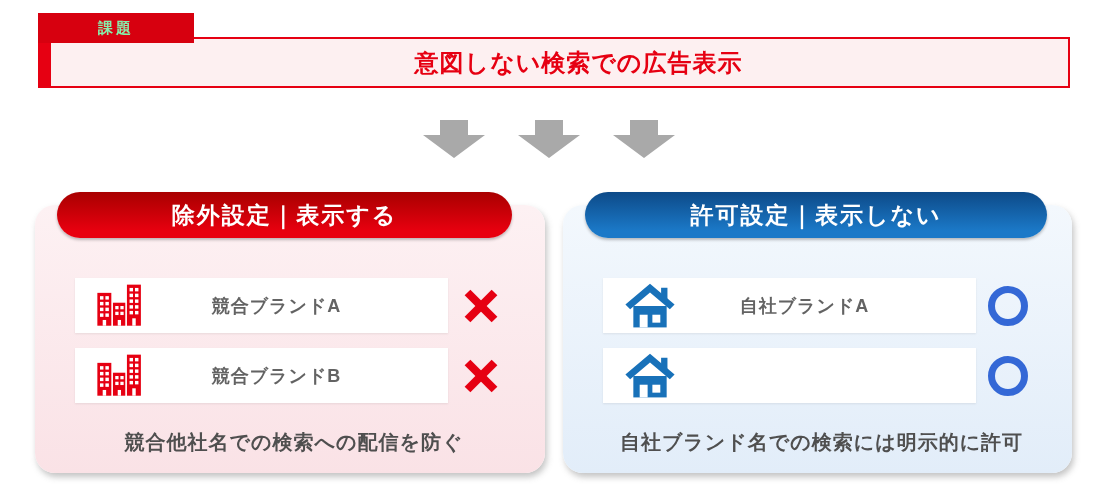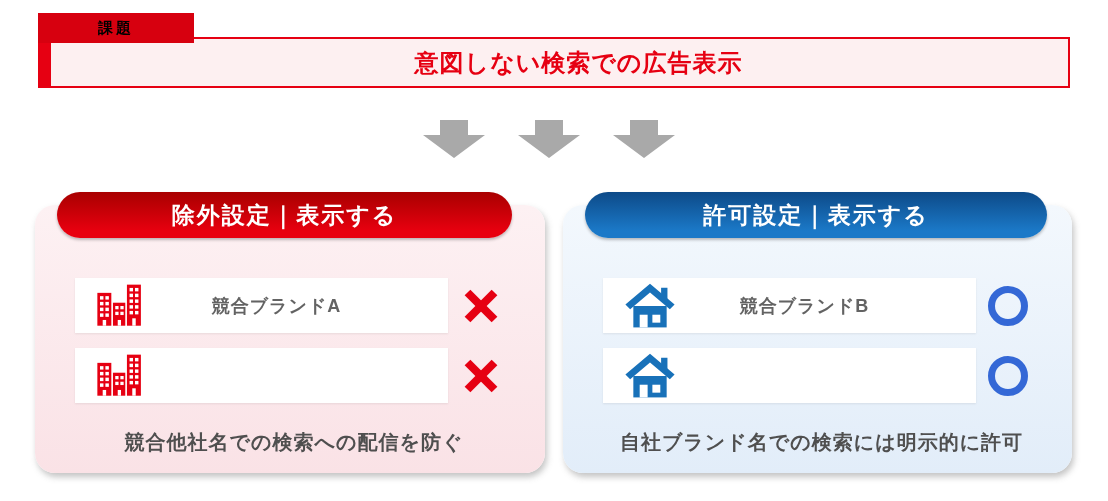--- a/index.html
+++ b/index.html
@@ -28,21 +28,21 @@
     font-size: 24px;
     font-weight: 800;
     letter-spacing: 1px;
     margin-left: 38px;
   }
   .header-tag {
     position: absolute;
     left: 38px; top: 13px;
     width: 156px; height: 30px;
     background: #d7000f;
-    color: #000000;
+    color: #86efac;
     font-size: 15px;
     font-weight: 700;
     letter-spacing: 3px;
     display: flex; align-items: center; justify-content: center;
     z-index: 3;
   }
 
   
   .arrows {
     position: absolute;
@@ -221,50 +221,51 @@
         <svg class="x-mark" viewBox="0 0 40 40">
             <use href="#icon-x"></use>
           </svg>
       </div>
     </div>
     <div class="row-line r2">
       <div class="row-card">
         <svg class="row-icon" viewBox="0 0 60 56">
             <use href="#icon-buildings"></use>
           </svg>
+        <div class="row-label">競合ブランドB</div>
       </div>
       <div class="row-mark">
         <svg class="x-mark" viewBox="0 0 40 40">
             <use href="#icon-x"></use>
           </svg>
       </div>
     </div>
     <div class="panel-caption">競合他社名での検索への配信を防ぐ</div>
   </div>
   <div class="pill pill-exclude">除外設定｜表示する</div>
 
   <div class="panel panel-allow">
     <div class="row-line r1">
       <div class="row-card">
         <svg class="row-icon" viewBox="0 0 64 58">
             <use href="#icon-house"></use>
           </svg>
-        <div class="row-label">競合ブランドB</div>
+        <div class="row-label">自社ブランドA</div>
       </div>
       <div class="row-mark">
         <div class="circle-mark"></div>
       </div>
     </div>
     <div class="row-line r2">
       <div class="row-card">
         <svg class="row-icon" viewBox="0 0 64 58">
             <use href="#icon-house"></use>
           </svg>
       </div>
       <div class="row-mark">
         <div class="circle-mark"></div>
       </div>
     </div>
     <div class="panel-caption">自社ブランド名での検索には明示的に許可</div>
   </div>
-  <div class="pill pill-allow">許可設定｜表示する</div>
+  <div class="pill pill-allow">許可設定｜表示しない</div>
 
 </div>
 
 </body></html>

